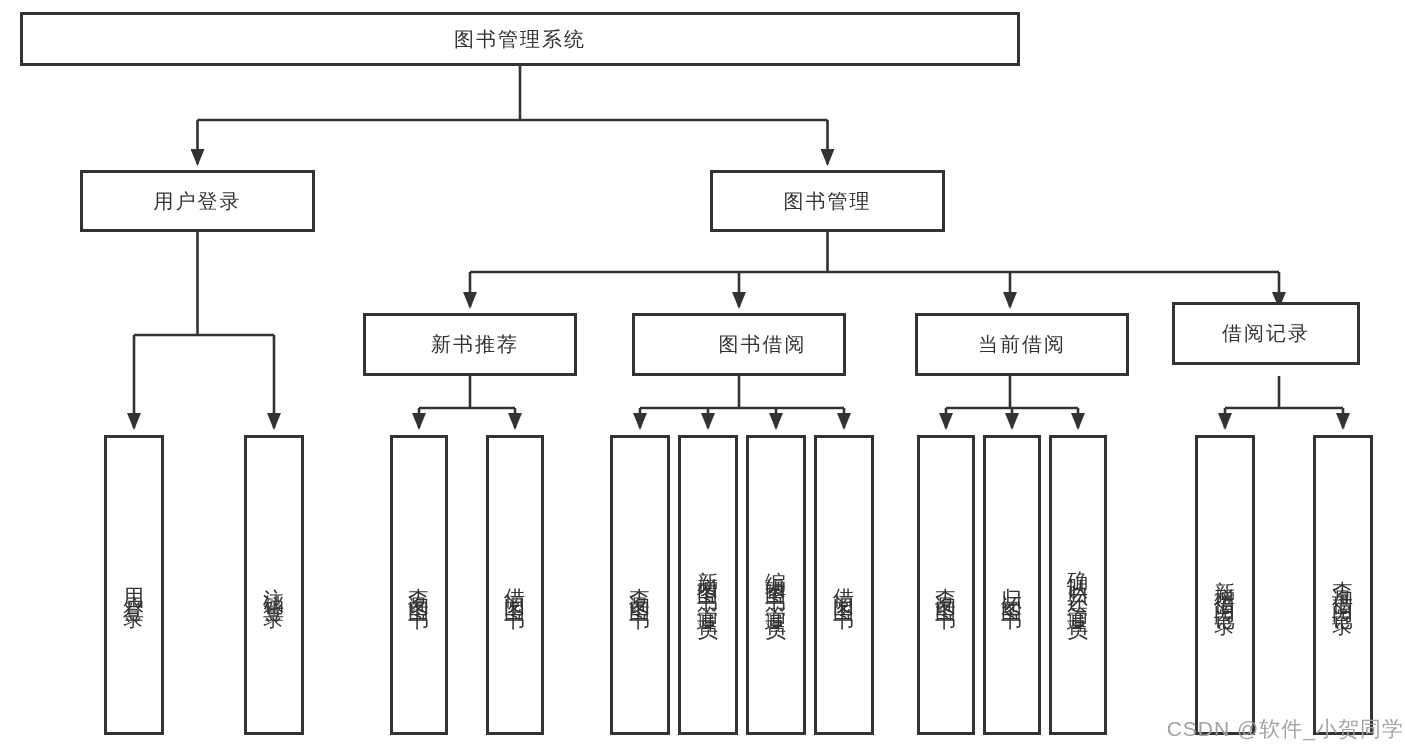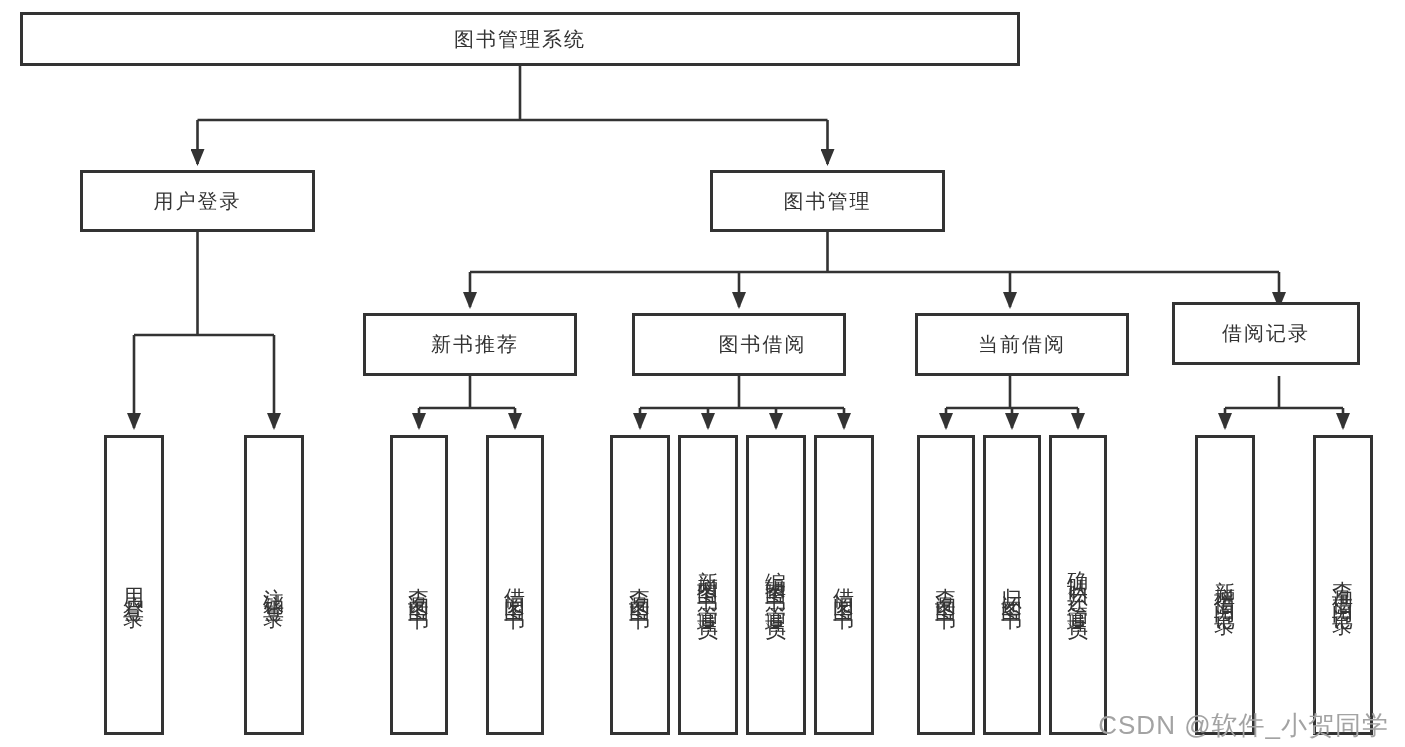--- a/index.html
+++ b/index.html
@@ -39,23 +39,23 @@
   .node.v { font-size: 21px; }
   .node.v .lbl {
     writing-mode: vertical-rl;
     text-orientation: mixed;
     letter-spacing: 7px;
     line-height: 1;
   }
 
   .watermark {
     position: absolute;
-    right: 16px;
+    right: 1px;
     bottom: 4px;
-    font-size: 26px;
+    font-size: 21px;
     letter-spacing: 1px;
     color: #a3a3a3;
     z-index: 5;
     white-space: nowrap;
   }
 </style>
 </head>
 <body>
 
 <div class="canvas">

